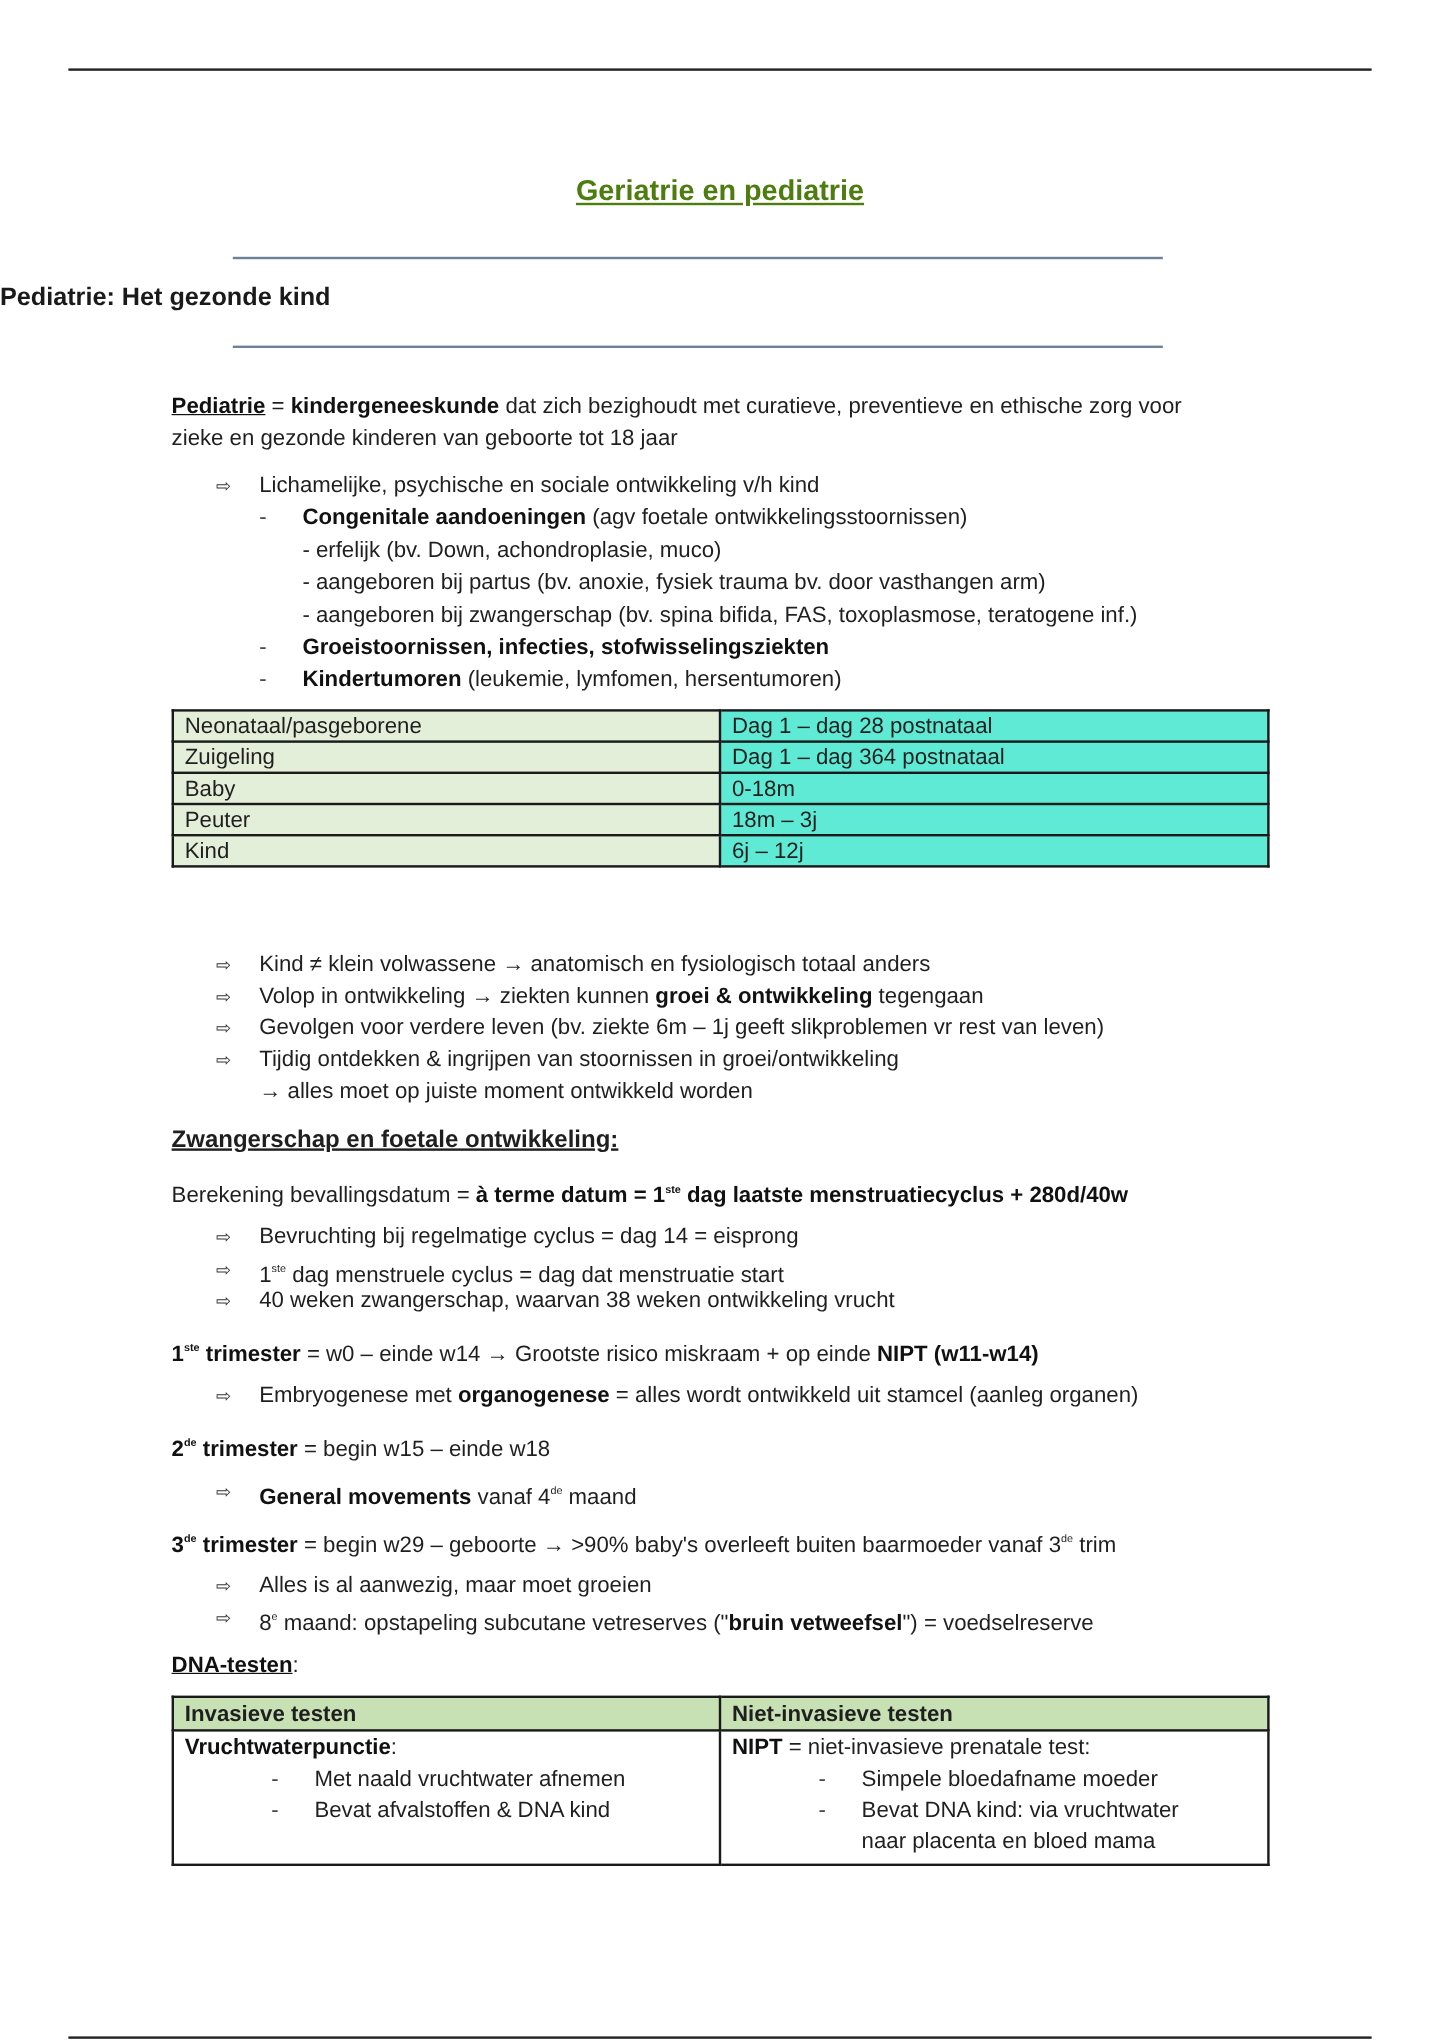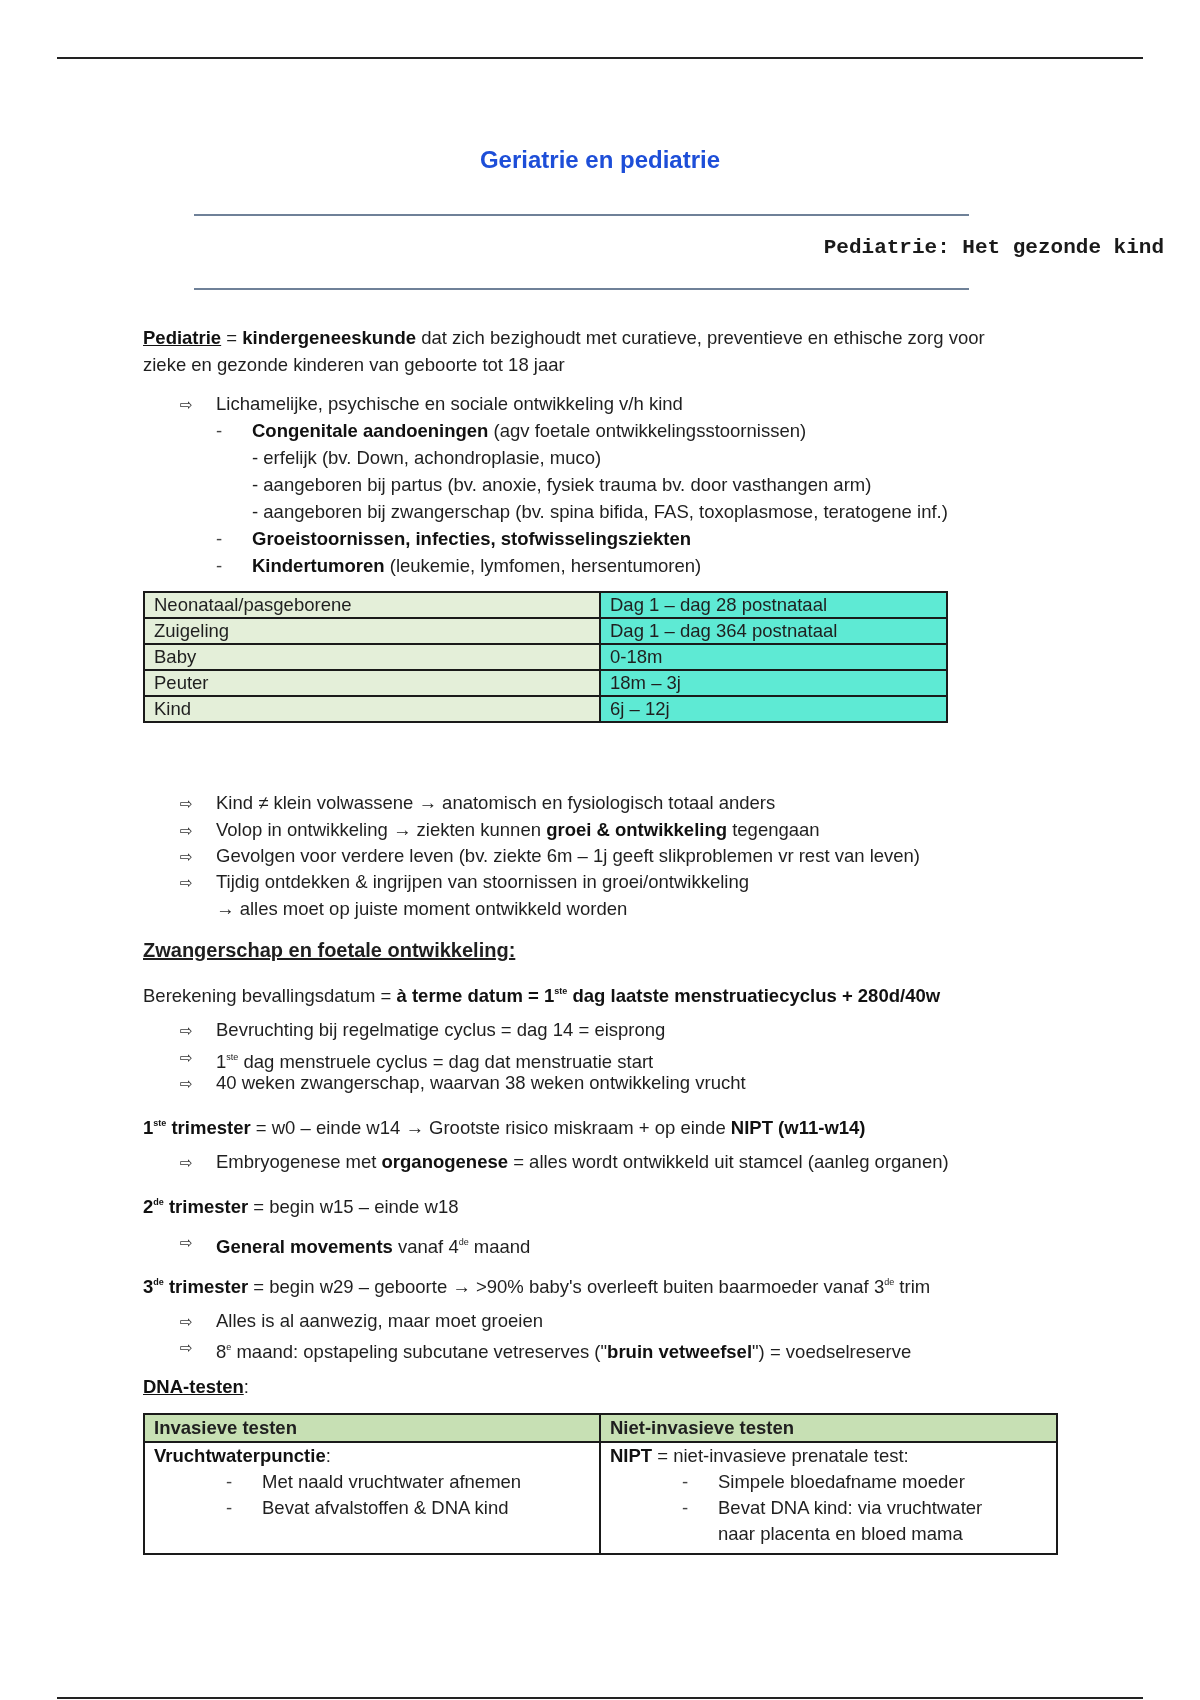--- a/index.html
+++ b/index.html
@@ -7,45 +7,45 @@
       width: 1200px; height: 1700px; position: relative; overflow: hidden;
       font-family: "Liberation Sans", "DejaVu Sans", sans-serif;
       color: #1f1f1f; font-size: 18.5px;
     }
     .page-rule { position: absolute; left: 57px; width: 1086px; height: 2px; background: #222; }
     .page-rule.top { top: 57px; }
     .page-rule.bottom { top: 1697px; }
 
     .title {
       position: absolute; top: 146px; left: 0; width: 1200px; text-align: center;
-      font-size: 24px; font-weight: bold; color: #1d4ed8;
+      font-size: 24px; font-weight: bold; text-decoration: underline; color: #4d7c0f;
     }
     .subtitle-box {
       position: absolute; left: 194px; width: 775px; top: 214px; height: 72px;
       border-top: 2px solid #6f8198; border-bottom: 2px solid #6f8198;
     }
     .subtitle {
-      position: absolute; top: 236px; left: 0; width: 1164px; text-align: right;
-      font-size: 21px; font-weight: bold; color: #1a1a1a; font-family: Liberation Mono, monospace;
+      position: absolute; top: 236px; left: 0; width: 1164px; text-align: left;
+      font-size: 21px; font-weight: bold; color: #1a1a1a;
     }
 
     .line { position: absolute; left: 143px; white-space: nowrap; line-height: 26px; }
     .ind1 { left: 180px; }
     .ind1 .txt { position: absolute; left: 36px; }
     .ind2 { left: 216px; }
     .ind2 .txt { position: absolute; left: 36px; }
     .ind3 { left: 252px; }
     .arrow { display: inline-block; width: 24px; color: #333; font-size: 15px; }
     .dash { display: inline-block; width: 20px; color: #444; }
     b { font-weight: bold; color: #111; }
     u { text-decoration: underline; }
     sup { font-size: 9px; vertical-align: 8px; }
 
     table.ages {
-      position: absolute; left: 143px; top: 591px; width: 805px;
+      position: absolute; left: 143px; top: 591px; width: 915px;
       border-collapse: collapse; font-size: 18.5px;
     }
     table.ages td {
       border: 2px solid #1a1a1a; height: 24px; padding: 0 9px; line-height: 24px;
     }
     table.ages td.k { background: #e4efd9; width: 436px; }
     table.ages td.v { background: #5eead4; }
 
     table.dna {
       position: absolute; left: 143px; top: 1413px; width: 915px;

